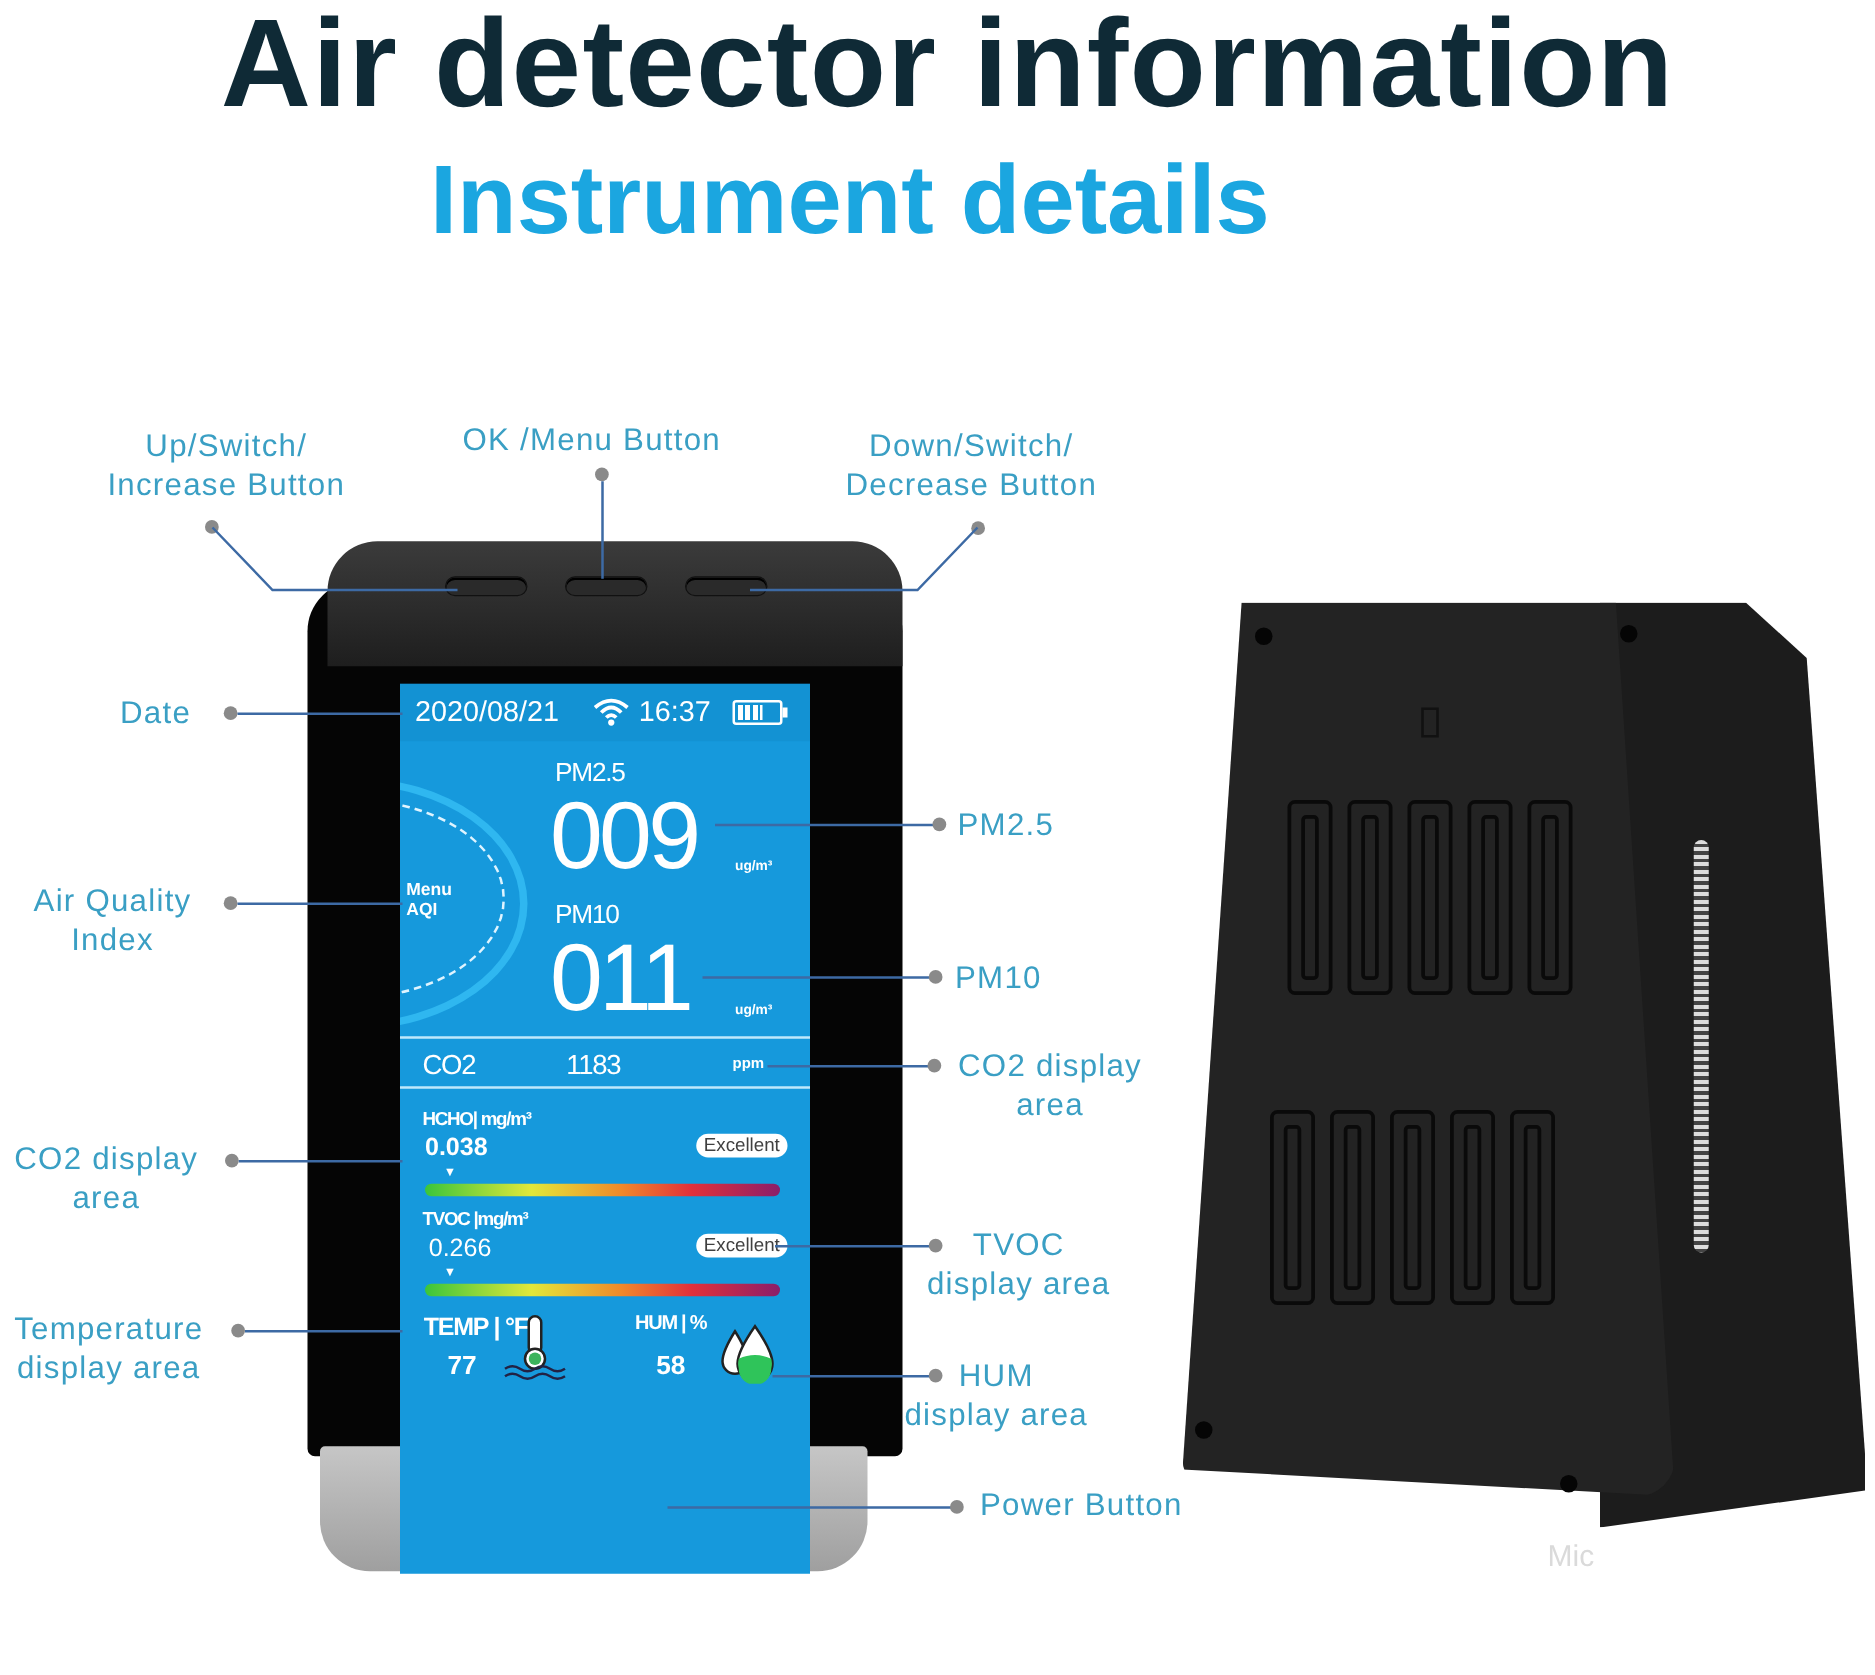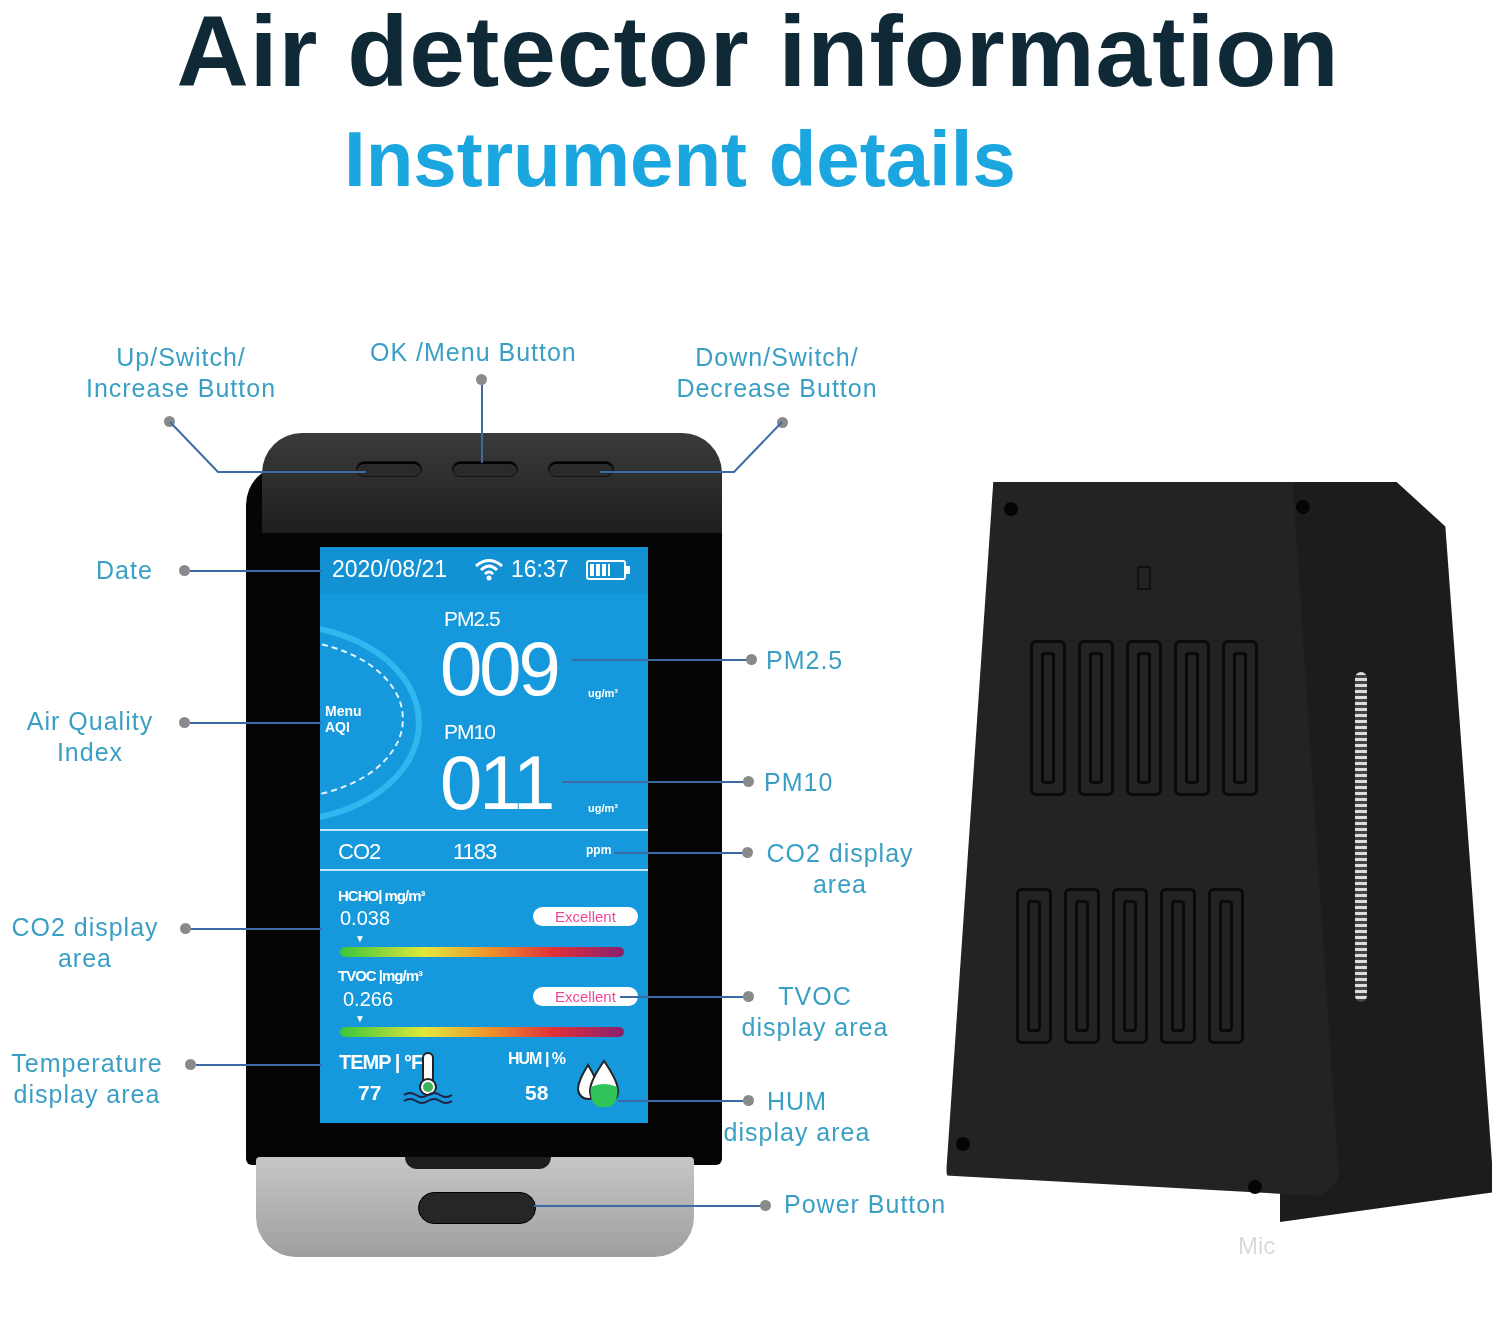--- a/index.html
+++ b/index.html
@@ -11,25 +11,25 @@
   .dot{width:11px;height:11px;border-radius:50%;background:#8a8a8a;}
   .line{background:#3d6aa4;height:2px;}
   .vline{background:#3d6aa4;width:2px;}
   
   .dev-top{left:262px;top:433px;width:460px;height:100px;background:linear-gradient(#3b3b3b,#1e1e1e);border-radius:40px 40px 0 0;}
   .dev-body{left:246px;top:465px;width:476px;height:700px;background:#050505;border-radius:40px 40px 6px 6px;}
   .btn-top{height:14px;width:64px;background:#2a2a2a;border-radius:8px;box-shadow:0 2px 0 #000 inset;border:1px solid #111;}
   .dev-foot{left:256px;top:1157px;width:438px;height:100px;background:linear-gradient(#c6c6c6,#9f9f9f);border-radius:4px 4px 40px 40px;}
   .foot-notch{left:405px;top:1157px;width:146px;height:12px;background:#1e1e1e;border-radius:0 0 20px 20px;}
   .power-btn{left:418px;top:1192px;width:116px;height:30px;background:#262626;border-radius:16px;border:1px solid #000;}
-  .screen{left:320px;top:547px;width:328px;height:576px;background:#1699dc;overflow:hidden;}
+  .screen{left:320px;top:547px;width:328px;height:712px;background:#1699dc;overflow:hidden;}
   .sc-bar{left:0;top:0;width:328px;height:46px;background:#1392d3;}
   .sc-text{color:#fff;white-space:nowrap;}
   .grad{height:10px;border-radius:5px;background:linear-gradient(90deg,#3bc53a,#e2e83a 30%,#ef8a2a 55%,#e2303a 75%,#8a1e6a);}
-  .pill{background:#fff;color:#ec4899;border-radius:10px;font-size:15px;padding:1px 22px;}
+  .pill{background:#fff;color:#404040;border-radius:10px;font-size:15px;padding:1px 6px;margin-left:24px;}
   
   .back-side{left:1280px;top:482px;width:212px;height:740px;background:#1c1c1c;clip-path:polygon(0 0,55% 0,78% 6%,100% 92%,100% 96%,0 100%);}
   .back-face{left:946px;top:482px;width:394px;height:715px;background:#232323;border-radius:44px 44px 30px 30px;clip-path:polygon(12% 0,88% 0,100% 100%,0 97%);}
   .slot{border:3px solid #0a0a0a;border-radius:6px;width:30px;height:150px;}
   .slot-inner{border:3px solid #0a0a0a;border-radius:4px;width:8px;height:126px;margin:9px auto;}
   .mesh{left:1355px;top:672px;width:12px;height:330px;background:repeating-linear-gradient(#ddd 0 3px,#444 3px 6px);border-radius:6px;}
   .screw{width:14px;height:14px;border-radius:50%;background:#050505;}
 </style>
 </head>
 <body>
@@ -73,21 +73,21 @@
   <div class="abs sc-text" style="left:120px;top:192px;font-size:76px;letter-spacing:-3px;">011</div>
   <div class="abs sc-text" style="left:268px;top:255px;font-size:11px;font-weight:bold;">ug/m³</div>
 
   <div class="abs" style="left:0;top:282px;width:328px;height:2px;background:#bfe8fb;"></div>
   <div class="abs sc-text" style="left:18px;top:292px;font-size:22px;letter-spacing:-1px;">CO2</div>
   <div class="abs sc-text" style="left:133px;top:292px;font-size:22px;letter-spacing:-1px;">1183</div>
   <div class="abs sc-text" style="left:266px;top:296px;font-size:12px;font-weight:bold;">ppm</div>
   <div class="abs" style="left:0;top:322px;width:328px;height:2px;background:#bfe8fb;"></div>
 
   <div class="abs sc-text" style="left:18px;top:340px;font-size:15px;font-weight:bold;letter-spacing:-1px;">HCHO| mg/m³</div>
-  <div class="abs sc-text" style="left:20px;top:360px;font-size:20px;font-weight:normal;">0.038</div>
+  <div class="abs sc-text" style="left:20px;top:360px;font-size:20px;font-weight:bold;">0.038</div>
   <div class="abs pill" style="left:213px;top:360px;">Excellent</div>
   <div class="abs sc-text" style="left:35px;top:386px;font-size:10px;">▼</div>
   <div class="abs grad" style="left:20px;top:400px;width:284px;"></div>
 
   <div class="abs sc-text" style="left:18px;top:420px;font-size:15px;font-weight:bold;letter-spacing:-1px;">TVOC |mg/m³</div>
   <div class="abs sc-text" style="left:23px;top:441px;font-size:20px;font-weight:normal;">0.266</div>
   <div class="abs pill" style="left:213px;top:440px;">Excellent</div>
   <div class="abs sc-text" style="left:35px;top:466px;font-size:10px;">▼</div>
   <div class="abs grad" style="left:20px;top:480px;width:284px;"></div>
 

